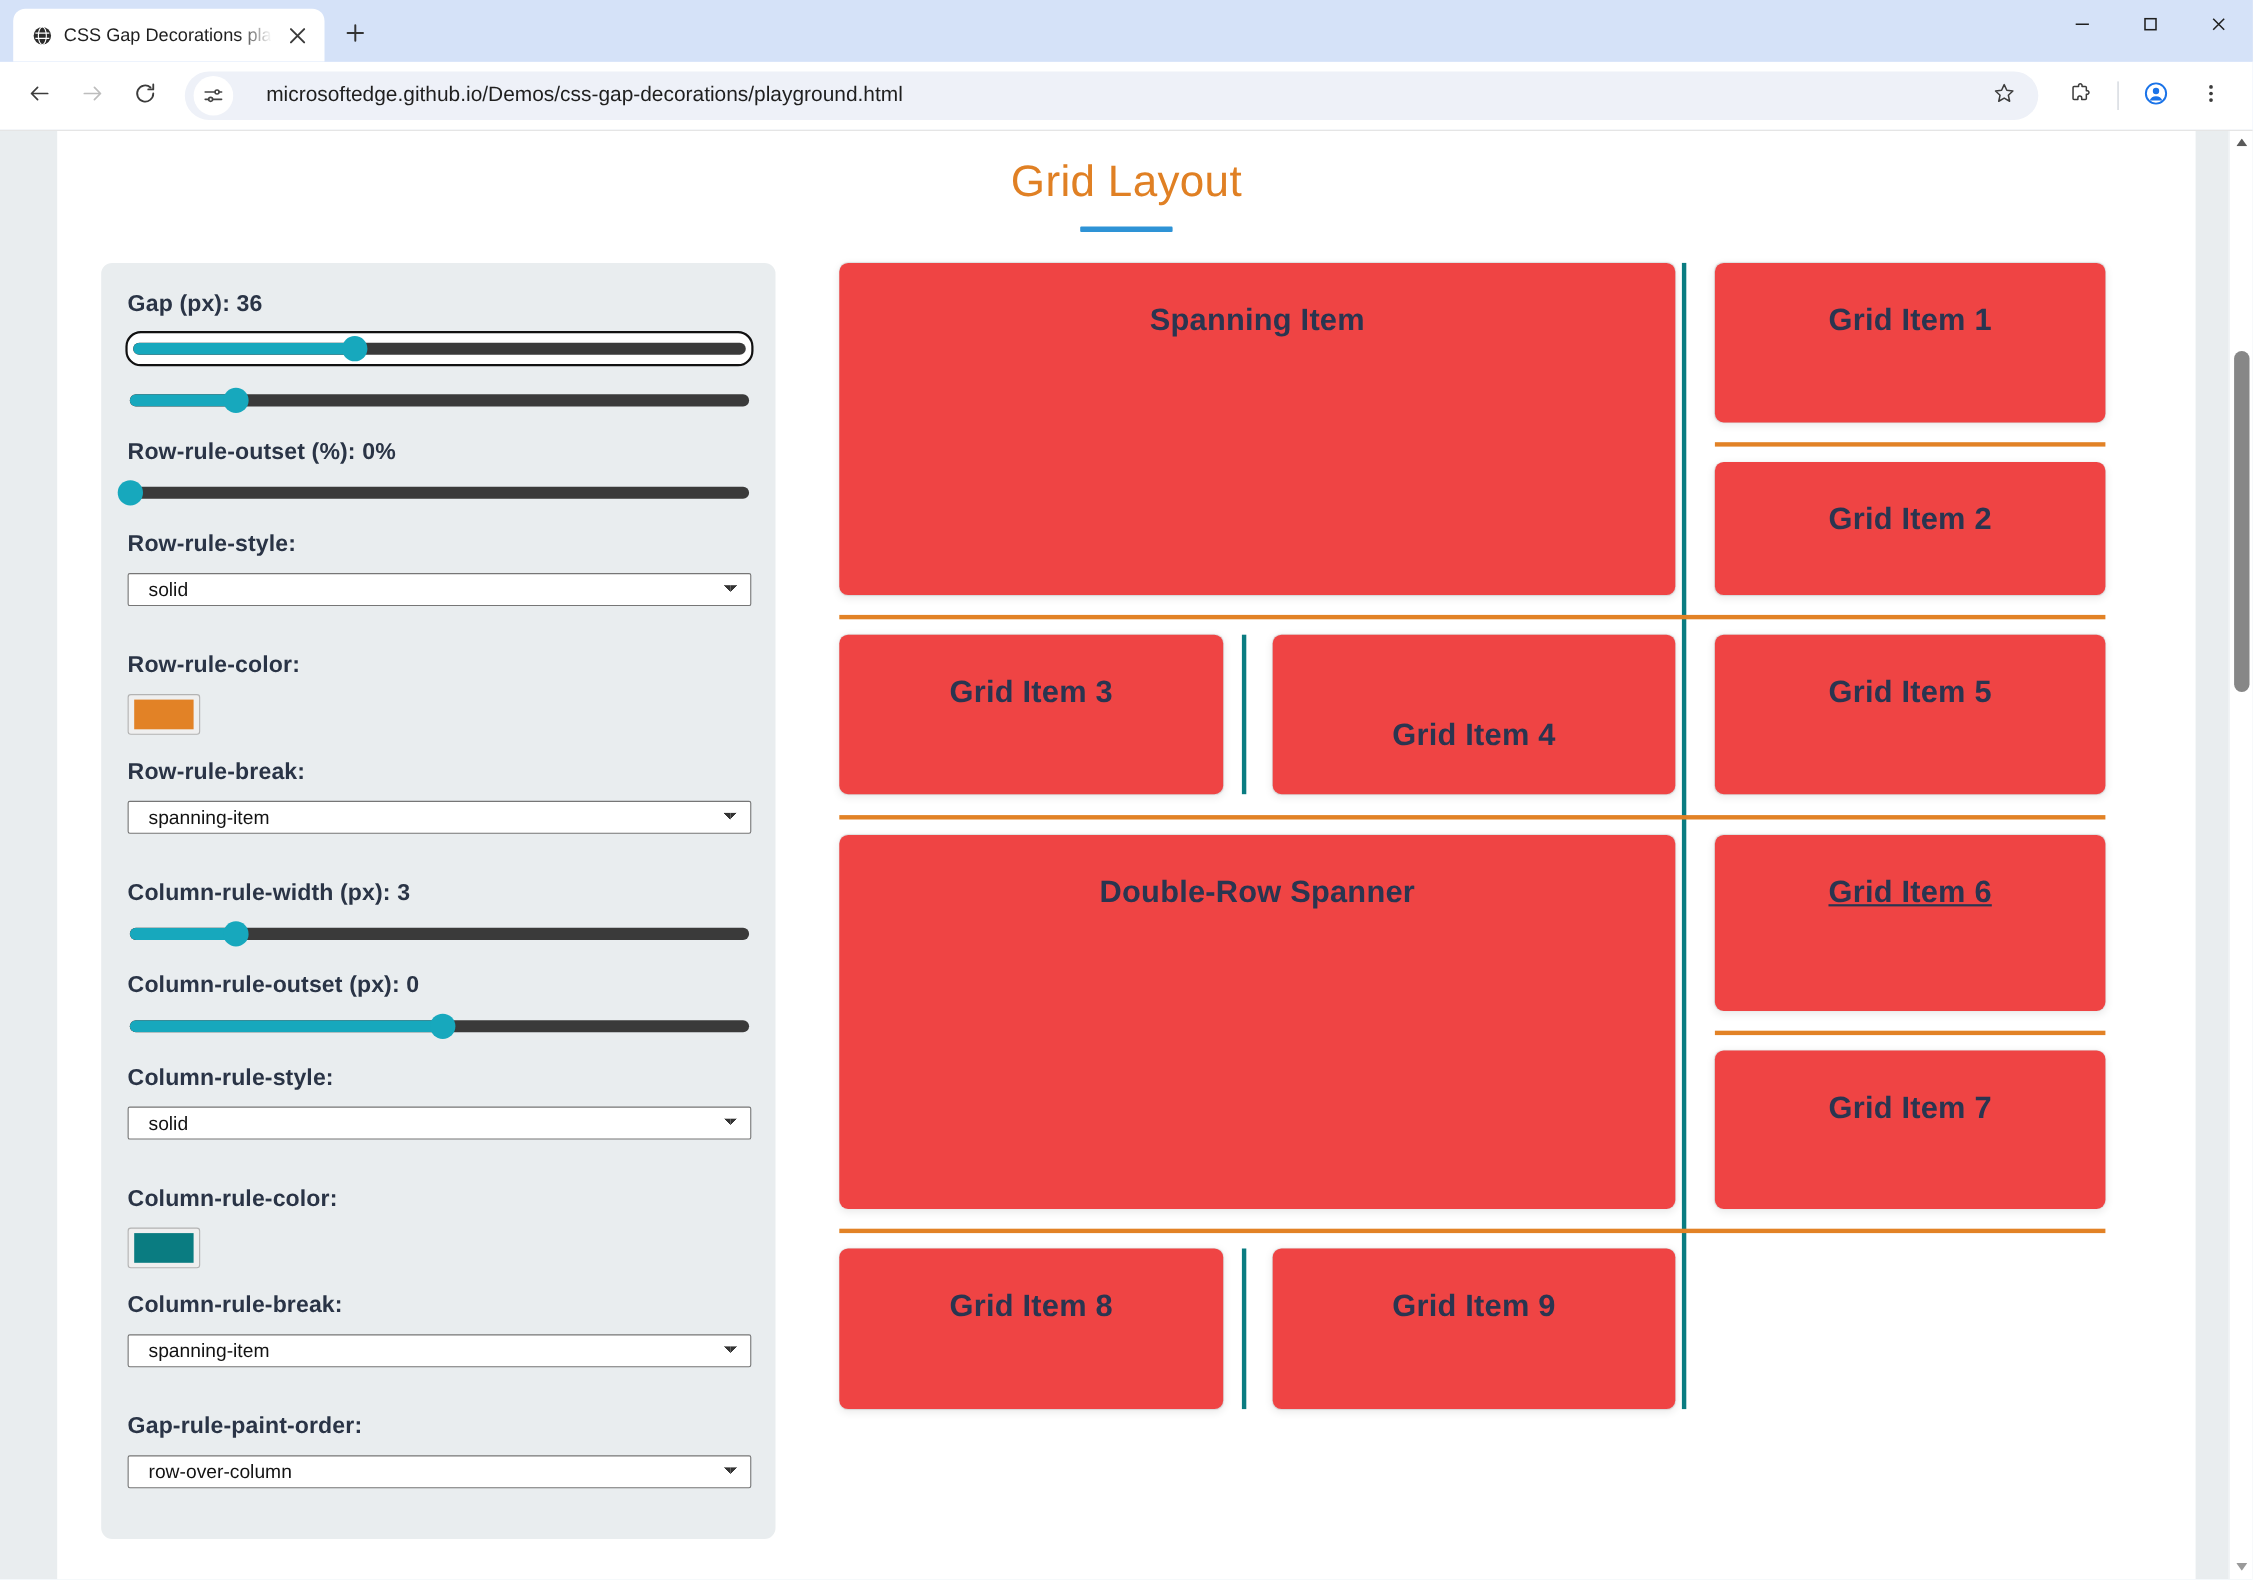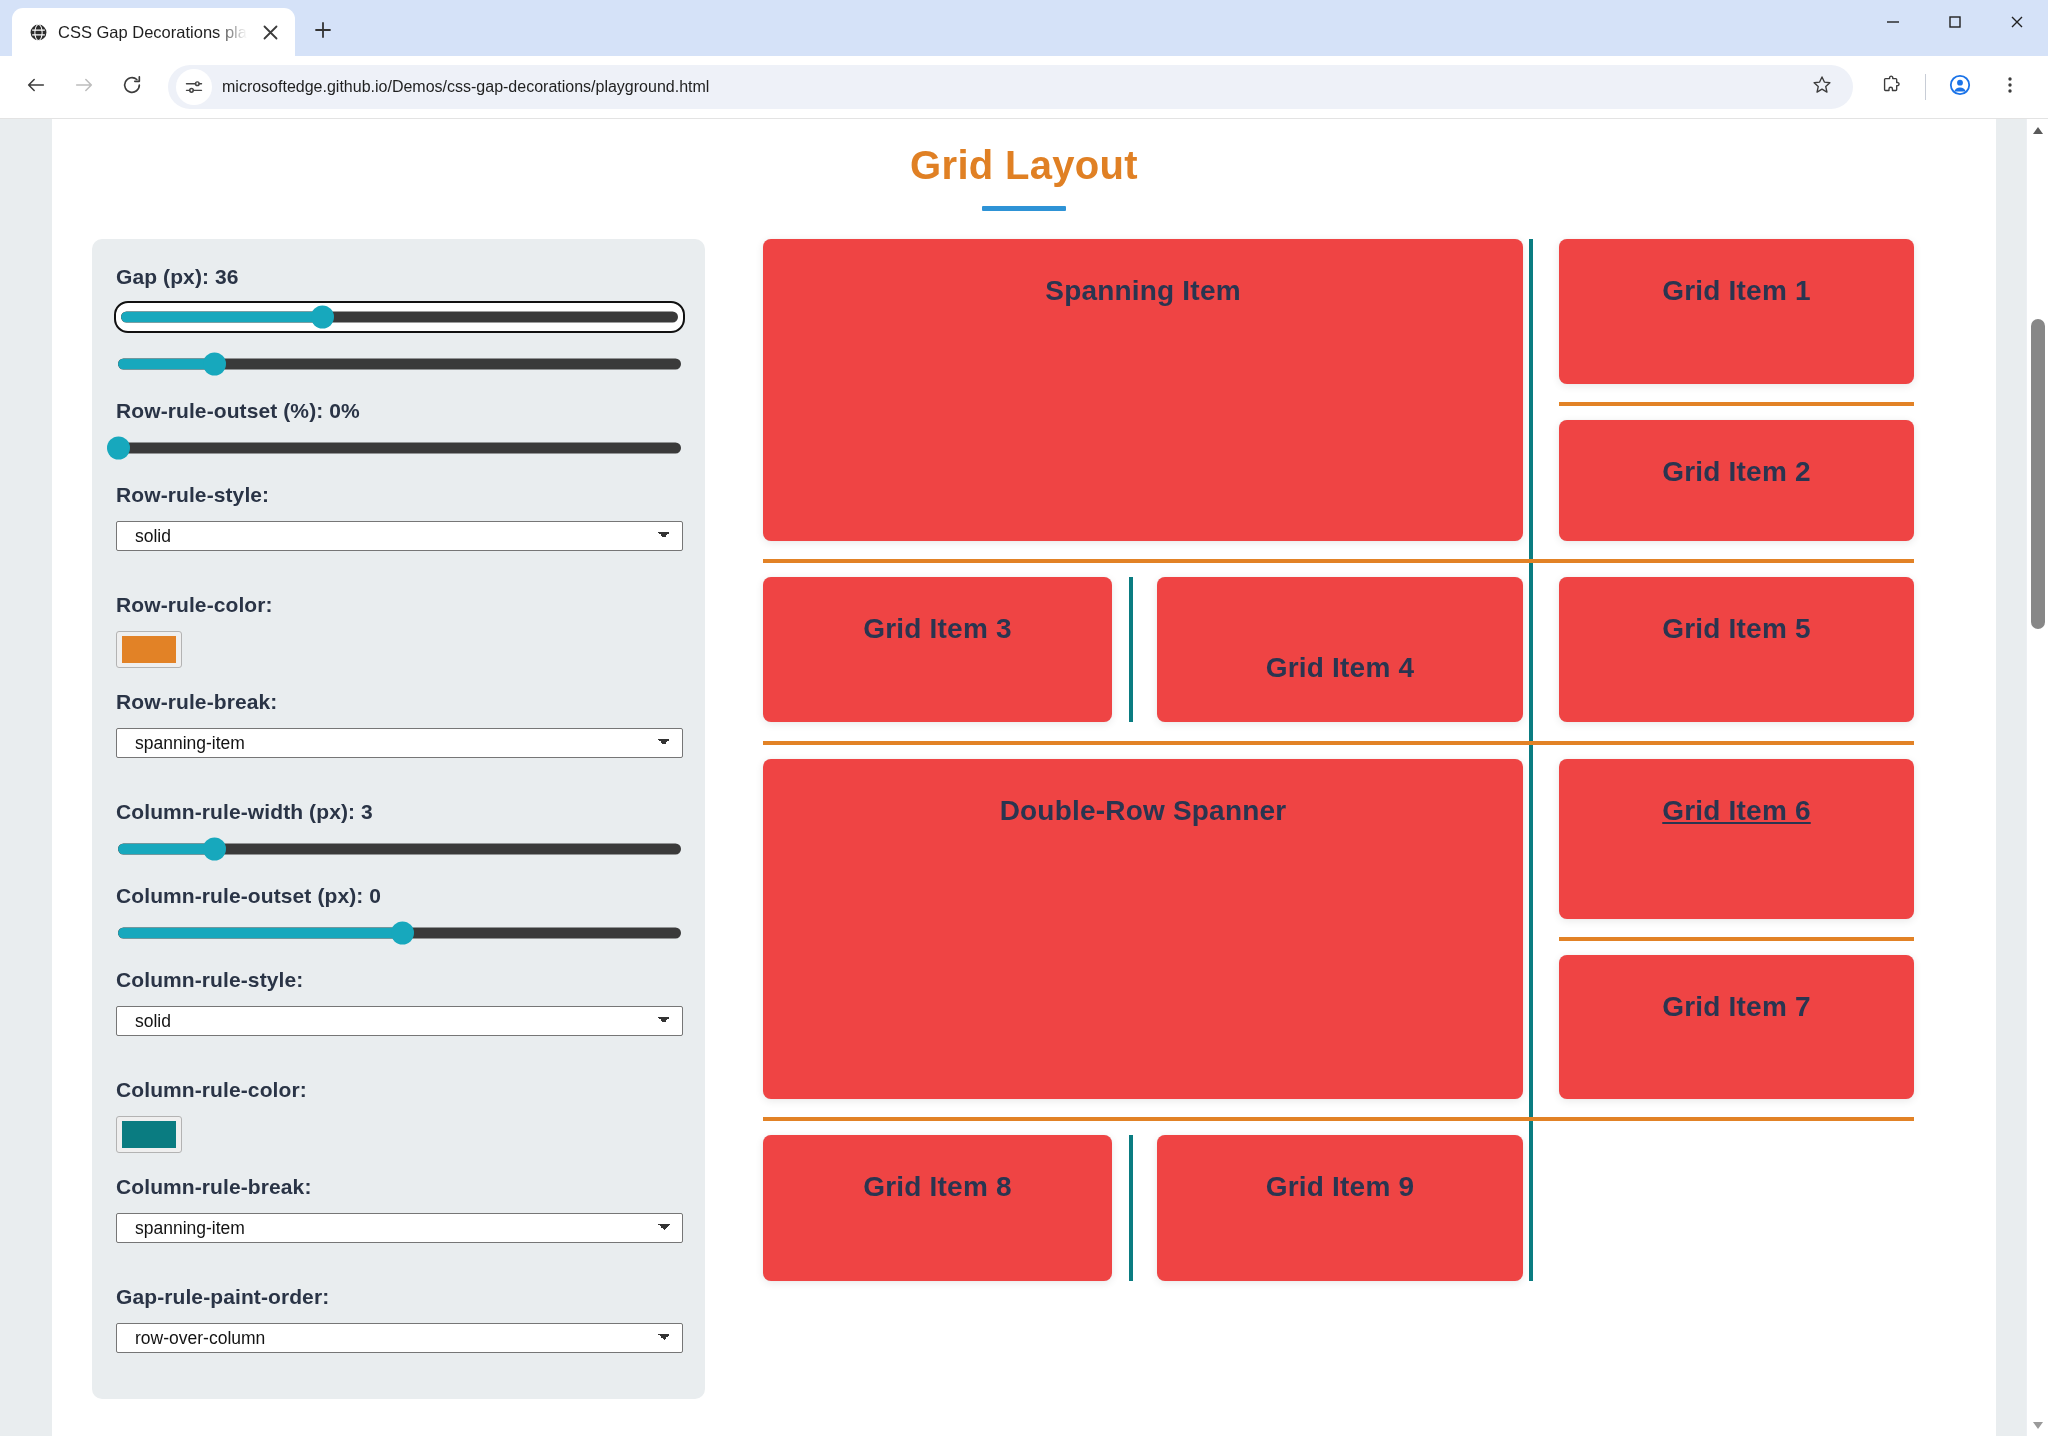--- a/index.html
+++ b/index.html
@@ -101,25 +101,26 @@
   }
   .omni-icon {
     width: 36px; height: 36px; flex: 0 0 36px;
     display: flex; align-items: center; justify-content: center;
     border-radius: 50%;
     background: #ffffff;
     color: #444;
   }
   .omni-url {
     flex: 1;
-    font-size: 16px;
+    font-size: 19px;
     color: #1f1f1f;
     white-space: nowrap;
     overflow: hidden;
     min-width: 0;
+    margin-left: 20px;
   }
   .omni-star {
     width: 38px; height: 38px; flex: 0 0 38px;
     display: flex; align-items: center; justify-content: center;
     color: #3c3c3c; margin-right: 4px;
   }
   .tb-right { display: flex; align-items: center; gap: 2px; }
   .tbbtn {
     width: 48px; height: 44px;
     display: flex; align-items: center; justify-content: center;
@@ -145,21 +146,21 @@
   .page-inner {
     position: absolute;
     left: 52px; right: 52px; top: 0; bottom: 0;
     background: #ffffff;
   }
 
   .page-title {
     text-align: center;
     color: #e08024;
     font-size: 40px;
-    font-weight: bold;
+    font-weight: normal;
     letter-spacing: 0.3px;
     margin: 0;
     padding-top: 24px;
   }
   .title-underline {
     width: 84px; height: 5px;
     background: #2e93d6;
     margin: 18px auto 0 auto;
     border-radius: 1px;
   }

